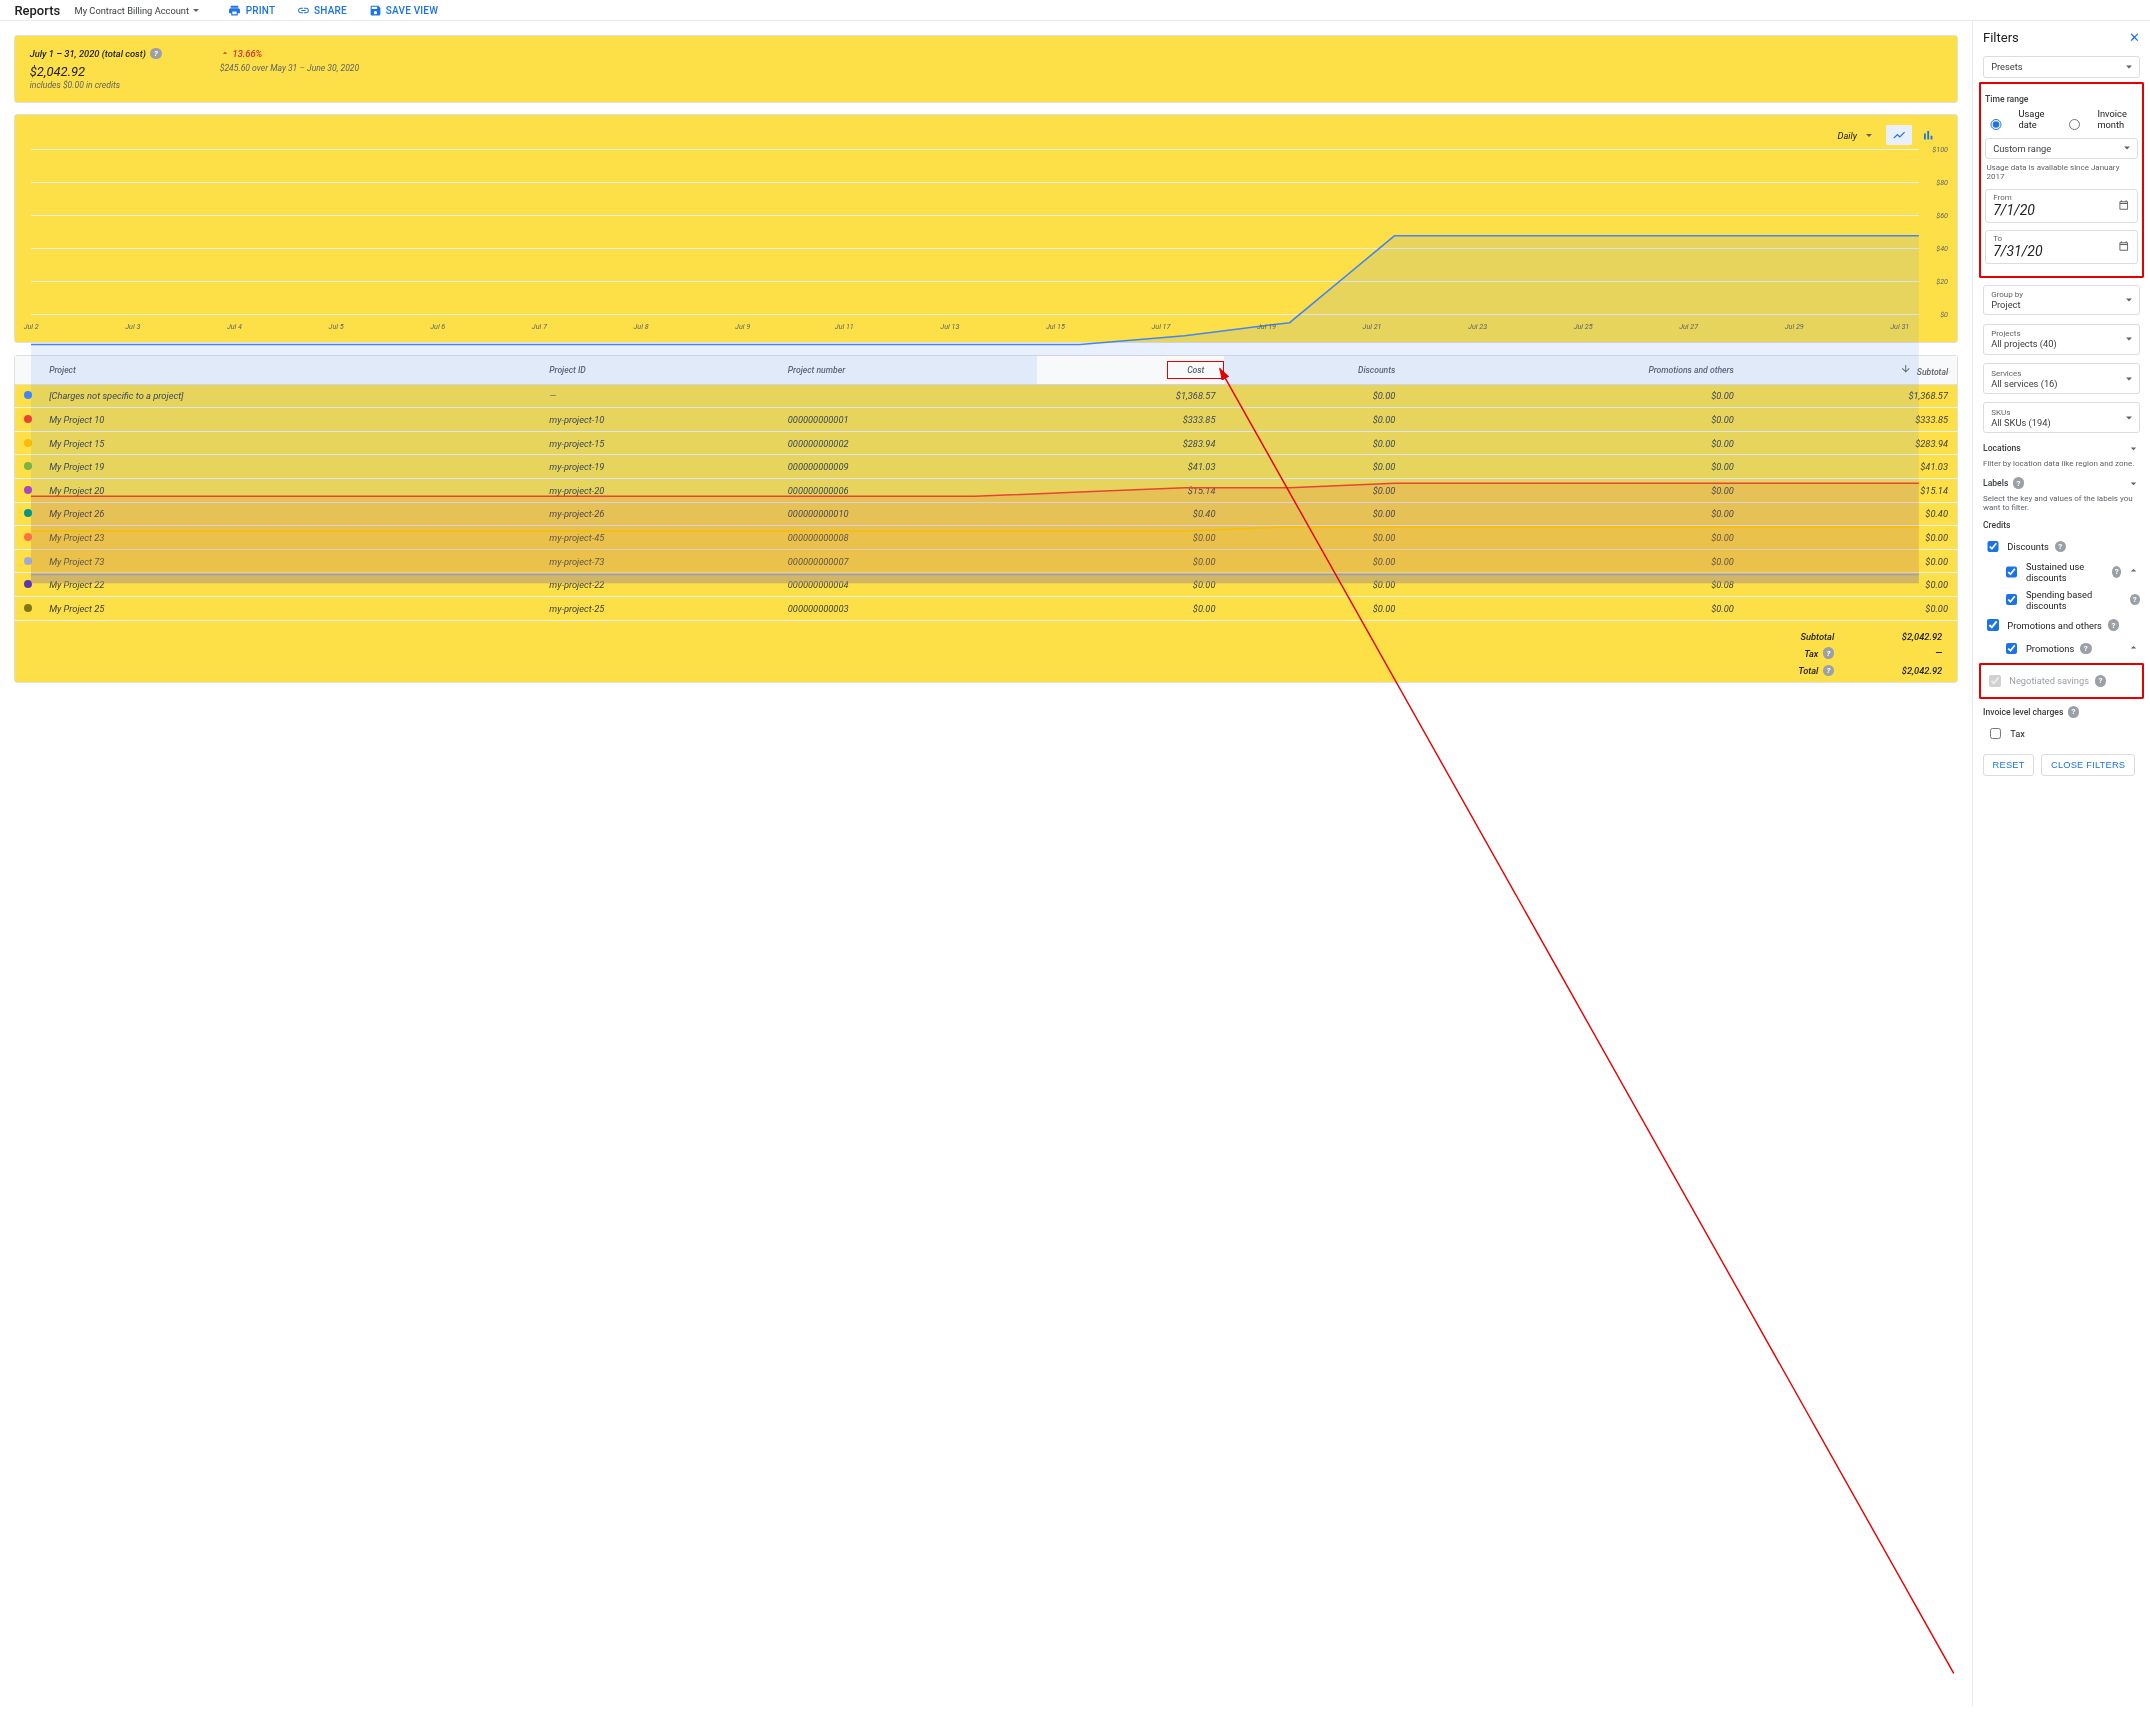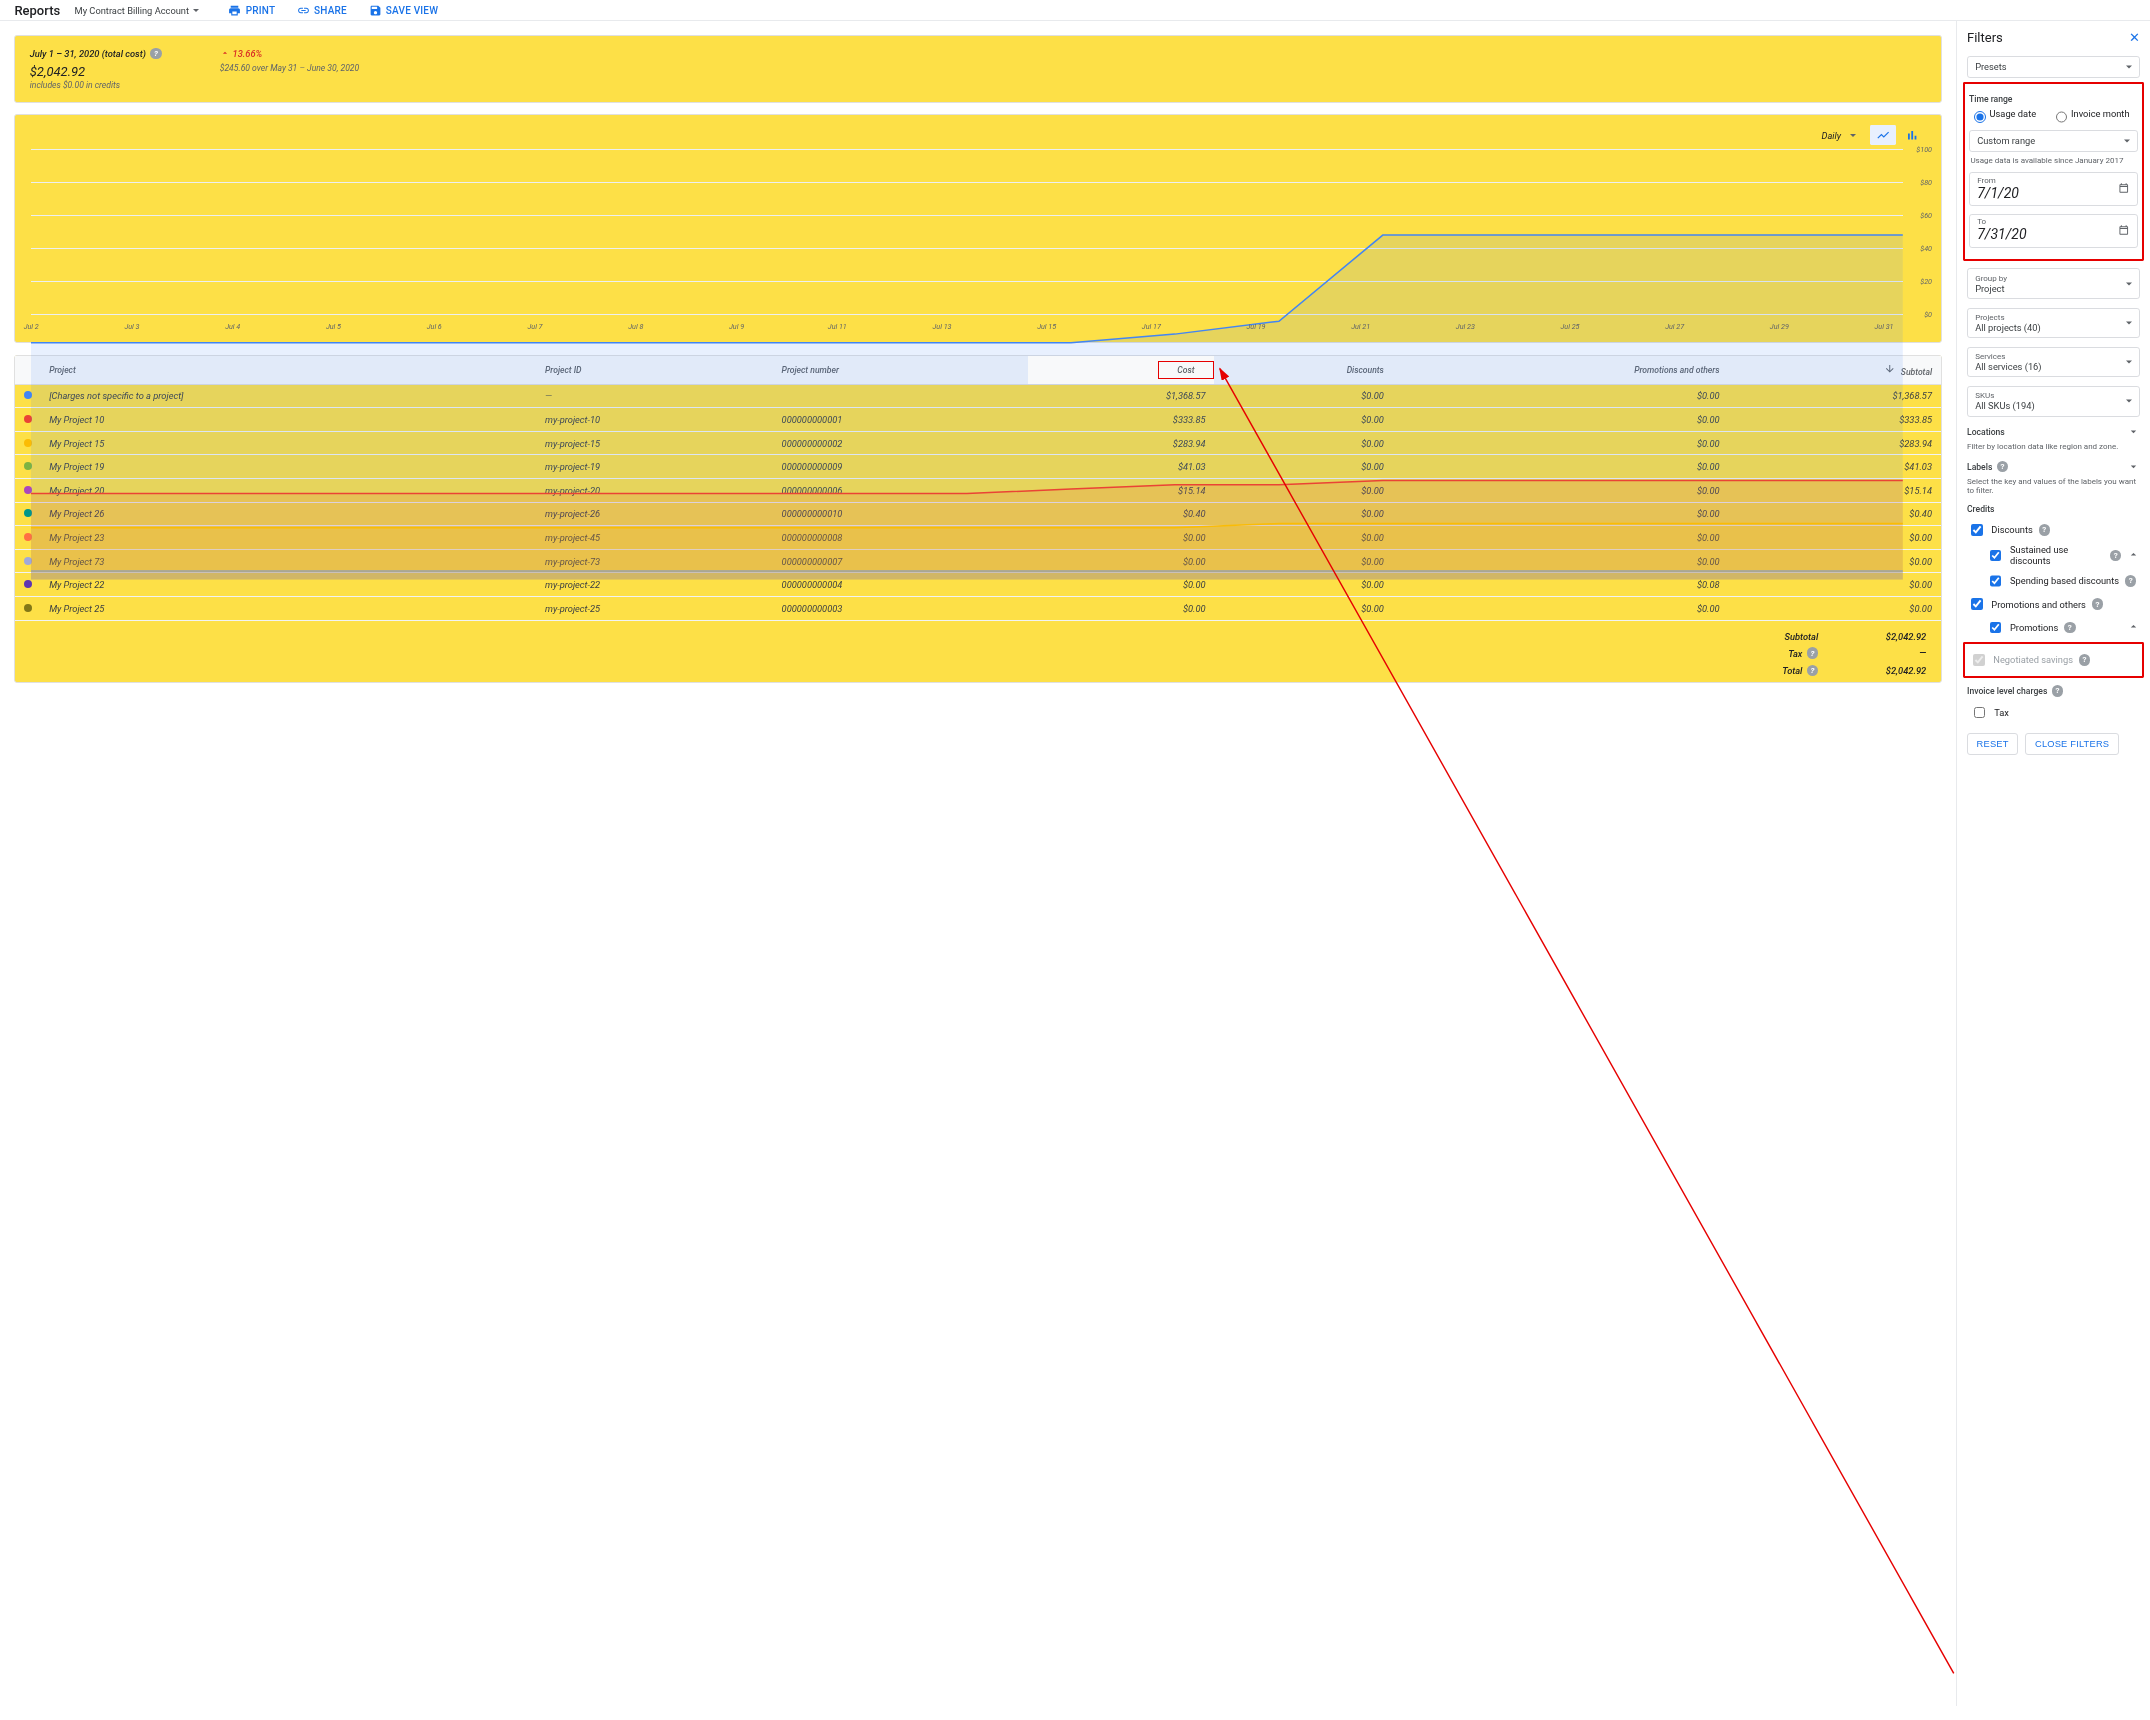--- a/index.html
+++ b/index.html
@@ -19,21 +19,21 @@
     height: 21px;
   }
   .topbar h1 { font-size: 13px; font-weight: 500; margin: 0 14.4px 0 0; }
   .acct-sel { display:flex; align-items:center; font-size:9.3px; color:#3c4043; cursor:pointer; margin-right: 29px;}
   .triangle-down { width:0;height:0;border-left:3.6px solid transparent;border-right:3.6px solid transparent;border-top:3.6px solid #5f6368;margin-left:4.3px;}
   .top-actions { display:flex; gap:21.6px; }
   .top-action { display:flex; align-items:center; gap:4.3px; color:#1a73e8; font-weight:500; font-size:10px; cursor:pointer; letter-spacing:0.2px;}
   .icon { width:13px; height:13px; display:inline-flex; align-items:center; justify-content:center; }
   .layout { display:flex; height: calc(100vh - 35px); }
   .main { flex:1; padding: 14.4px 14.4px 14.4px 14.4px; overflow:auto; position:relative; }
-  .filters { width:194px; border-left:0.7px solid #e8eaed; padding: 8.6px 10px; overflow:auto; position:relative; font-size:9.3px;}
+  .filters { width:178px; border-left:0.7px solid #e8eaed; padding: 8.6px 10px; overflow:auto; position:relative; font-size:9.3px;}
   .card { border:0.7px solid #e0e0e0; border-radius:2.9px; padding:11.5px 14.4px; margin-bottom:11.5px; background:#fde047;font-style:italic;}
   .summary { display:flex; gap:58px;}
   .summary .left .range { font-weight:500; display:flex; align-items:center; gap:4.3px;}
   .helpdot { width:11.5px;height:11.5px;border-radius:50%;background:#9aa0a6;color:#fff;font-size:8px;display:inline-flex;align-items:center;justify-content:center;font-weight:bold;}
   .summary .left .big { font-size:13px; font-weight:400; margin-top:4.3px;}
   .summary .left .sub { font-size:8.6px; color:#5f6368; margin-top:1.4px;}
   .summary .right .delta { color:#d93025; font-weight:500; display:flex; align-items:center; gap:2.9px;}
   .summary .right .sub { font-size:8.6px; color:#5f6368; margin-top:4.3px;}
   .chart-card { padding: 5.8px 8.6px 5.8px 8.6px; }
   .chart-controls { display:flex; justify-content:flex-end; align-items:center; gap:14.4px; padding:4.3px 7.2px;}
@@ -63,21 +63,21 @@
   .totals-row .val { width:65px; text-align:right; font-weight:500;}
 
   .filters h2 { font-size:13px; font-weight:400; margin:0 0 11.5px 0; display:flex; justify-content:space-between; align-items:center;}
   .close-x { color:#1a73e8; cursor:pointer; font-size:13px; font-weight:400;}
   .fld { border:0.7px solid #dadce0; border-radius:2.9px; padding:4.3px 7.2px; margin-bottom:8.6px; position:relative; cursor:pointer;}
   .fld .lbl { font-size:8px; color:#5f6368; }
   .fld .val { font-size:9.3px; color:#3c4043; }
   .fld .chev { position:absolute; right:7.2px; top:50%; transform:translateY(-50%);}
   .section-lbl { font-size:8.6px; font-weight:500; color:#3c4043; margin:5.8px 0 4.3px; display:flex; align-items:center; gap:4.3px; justify-content:space-between;}
   .radio-row { display:flex; gap:14.4px; margin-bottom:7.2px; align-items:center; font-size:9.3px;}
-  .radio-row label { display:flex; align-items:flex-start; gap:1px; cursor:pointer;}
+  .radio-row label { display:flex; align-items:flex-end; gap:14px; cursor:pointer;}
   input[type=radio] { accent-color:#1a73e8; width:11.5px; height:11.5px;}
   input[type=checkbox] { accent-color:#1a73e8; width:11.5px; height:11.5px;}
   .note { font-size:8px; color:#5f6368; margin:-4.3px 1.4px 7.2px;}
   .date-field { border:0.7px solid #dadce0; border-radius:2.9px; padding:2.9px 7.2px 4.3px; margin-bottom:7.2px; position:relative;}
   .date-field .lbl { font-size:8px; color:#5f6368;}
   .date-field .val { font-size:14px;font-style:italic;}
   .cal-icon { position:absolute; right:7.2px; top:50%; transform:translateY(-50%); color:#5f6368;}
   .redbox { border:2.2px solid #e60000; padding:4.3px 4.3px; margin:-4.3px -4.3px 7.2px; border-radius:1.4px;}
   .chk-row { display:flex; align-items:center; gap:5.8px; padding:2.9px 0; font-size:9.3px;}
   .chk-row.sub { padding-left:18.7px;}

